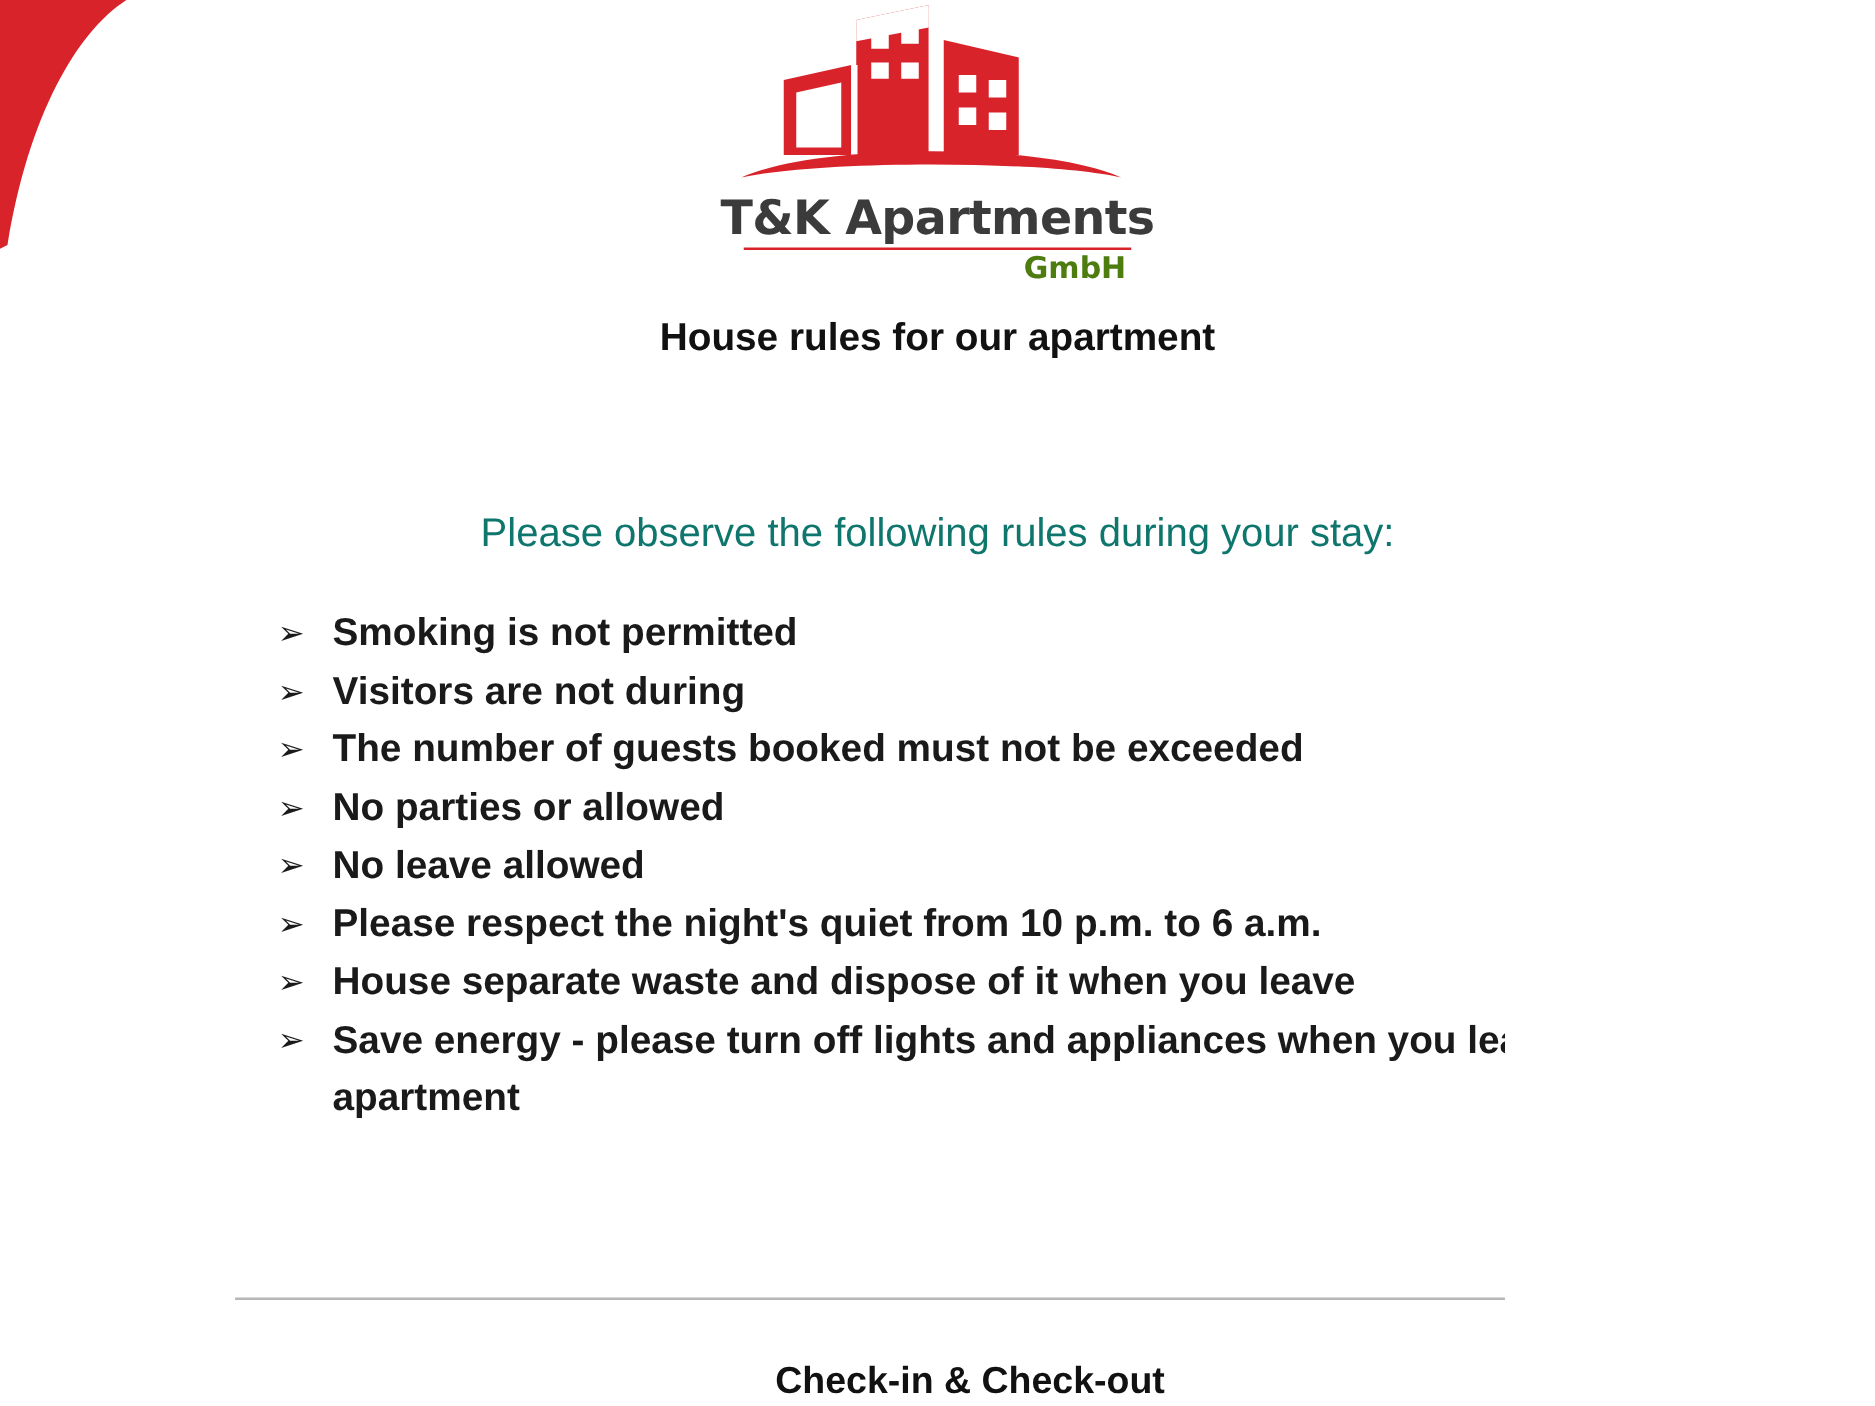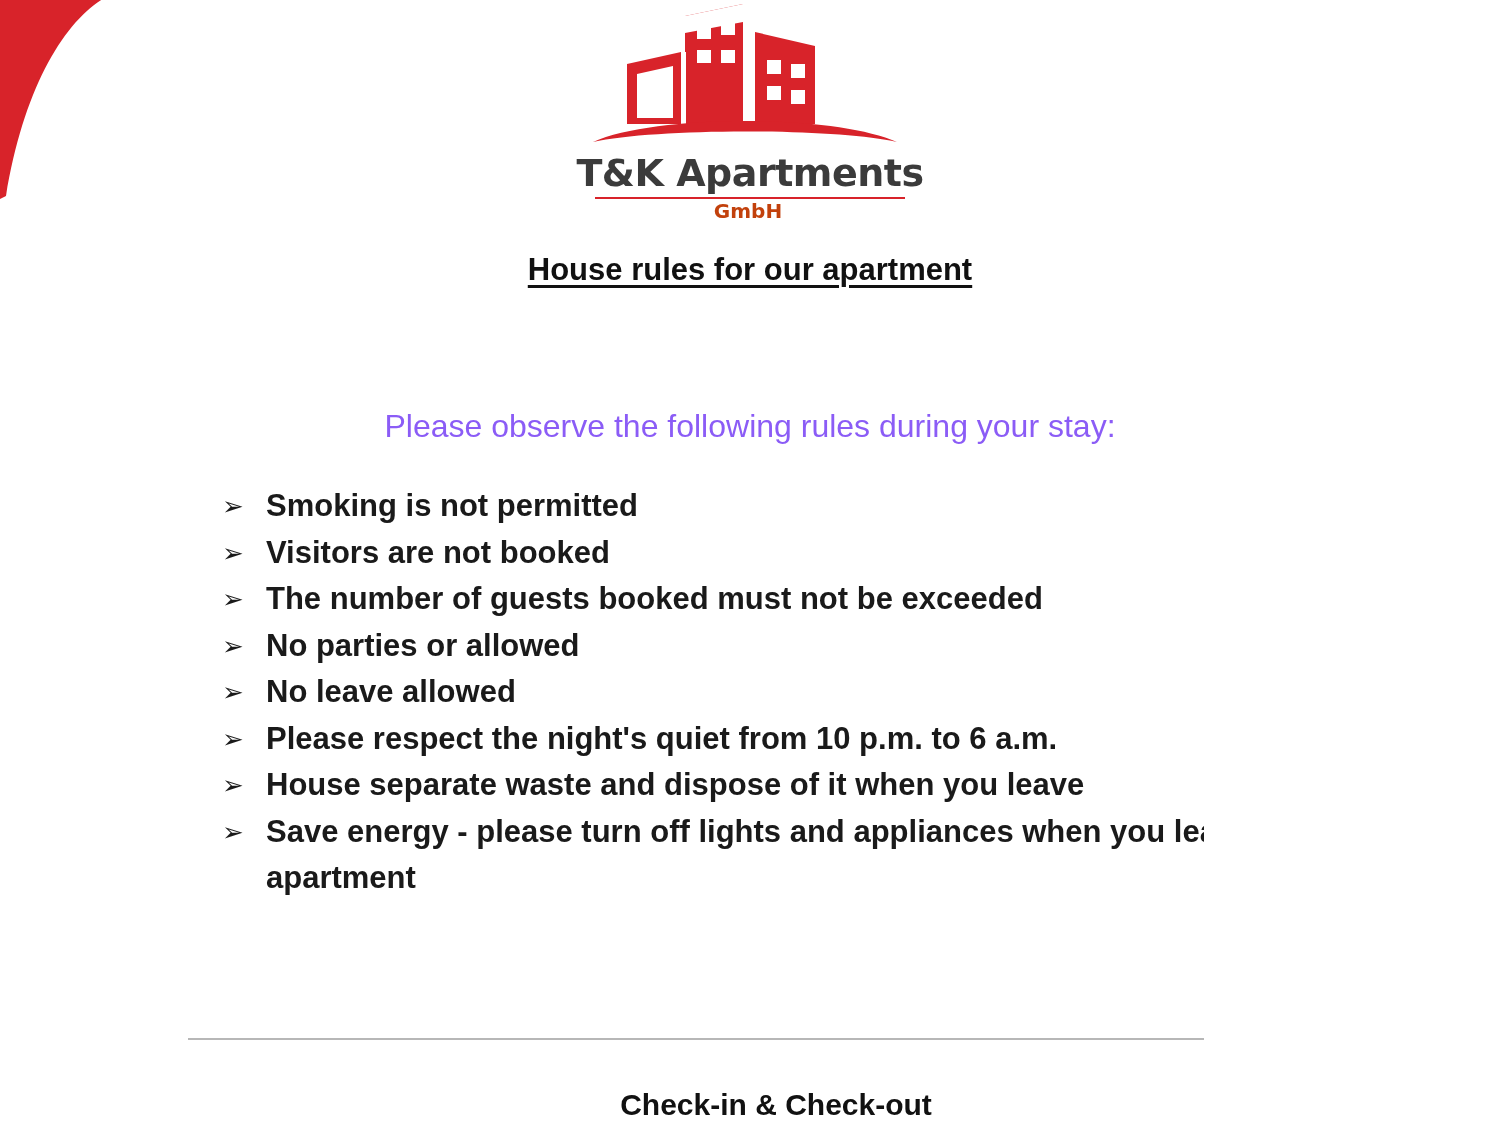--- a/index.html
+++ b/index.html
@@ -58,51 +58,51 @@
     line-height: 1.05;
   }
   .logo-rule {
     width: 310px;
     height: 2px;
     background: #d8232a;
     margin: 3px auto 0 auto;
   }
   .logo-sub {
     font-family: "DejaVu Sans", sans-serif;
-    font-size: 20px;
-    font-weight: bold;
-    color: #c2410c;
+    font-size: 24px;
+    font-weight: bold;
+    color: #4d7c0f;
+    text-align: right;
     width: 310px;
     margin: 1px auto 0 auto;
     padding-right: 4px;
     box-sizing: border-box;
     line-height: 1.1;
   }
 
   .doc-title {
     position: absolute;
     top: 252px;
     left: 0;
     width: 1500px;
     text-align: center;
     font-size: 31px;
     font-weight: bold;
     color: #111111;
-    text-decoration: underline;
     text-underline-offset: 5px;
   }
 
   .intro {
     position: absolute;
     top: 408px;
     left: 0;
     width: 1500px;
     text-align: center;
     font-size: 32px;
-    color: #8b5cf6;
+    color: #0f766e;
     box-sizing: border-box;
   }
 
   .rules {
     position: absolute;
     top: 483px;
     left: 222px;
     width: 1160px;
   }
   .rule-item {
@@ -193,21 +193,21 @@
 
   <div class="intro">Please observe the following rules during your stay:</div>
 
   <div class="rules">
     <div class="rule-item">
       <span class="rule-bullet">➢</span>
       <span class="rule-text">Smoking is not permitted</span>
     </div>
     <div class="rule-item">
       <span class="rule-bullet">➢</span>
-      <span class="rule-text">Visitors are not booked</span>
+      <span class="rule-text">Visitors are not during</span>
     </div>
     <div class="rule-item">
       <span class="rule-bullet">➢</span>
       <span class="rule-text">The number of guests booked must not be exceeded</span>
     </div>
     <div class="rule-item">
       <span class="rule-bullet">➢</span>
       <span class="rule-text">No parties or allowed</span>
     </div>
     <div class="rule-item">

